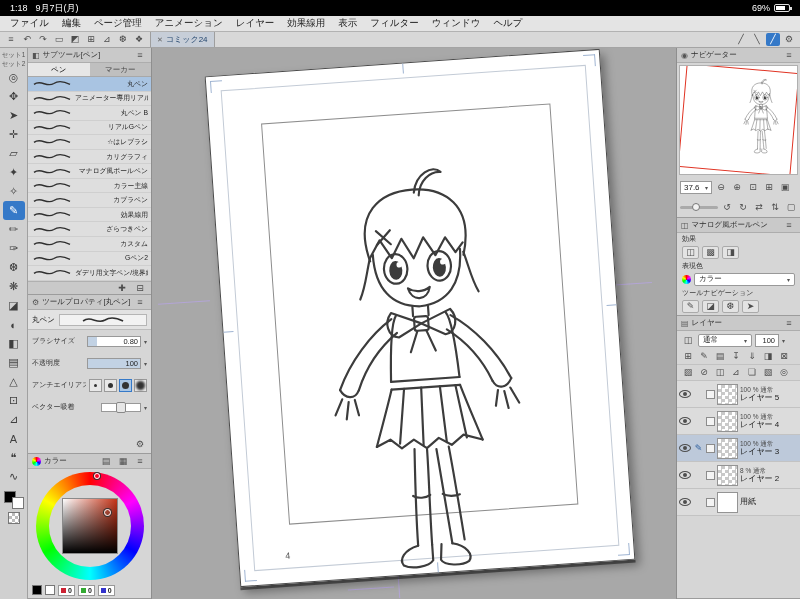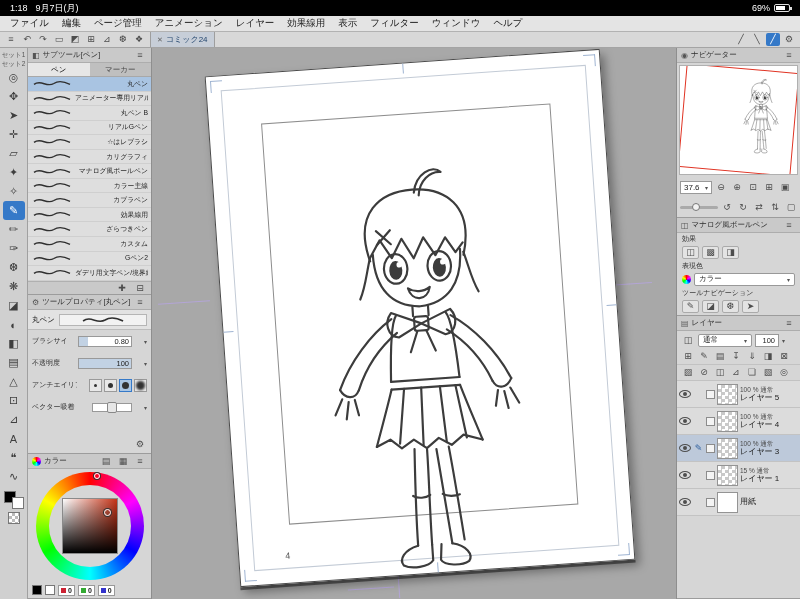--- a/index.html
+++ b/index.html
@@ -66,21 +66,21 @@
   .spv{width:42px;height:9px;flex:none}
   .spv path,.spv use{stroke:#2f2f2f;fill:none;stroke-width:1.6}
   .bname{flex:1;text-align:right;font-size:6.8px;color:#222;white-space:nowrap;overflow:hidden}
   .sfoot{height:14px;flex:none;display:flex;align-items:center;justify-content:flex-end;gap:4px;
     background:#c9c9c9;border-top:1px solid #b0b0b0;padding:0 4px}
 
   #toolprop{height:159px}
   .tp-brush{height:20px;flex:none;display:flex;align-items:center;gap:4px;padding:0 4px;background:#e2e2e2;border-bottom:1px solid #bdbdbd}
   .tp-name{font-size:7.5px;color:#222;flex:none}
   .tp-brush .spv{flex:1;height:12px;background:#f2f2f2;border:1px solid #b5b5b5}
-  .tp-row{height:22px;flex:none;display:flex;align-items:center;gap:12px;padding:0 4px}
+  .tp-row{height:22px;flex:none;display:flex;align-items:center;gap:3px;padding:0 4px}
   .tp-label{flex:1;font-size:7px;color:#333;white-space:nowrap;overflow:hidden}
   .slider{position:relative;width:54px;height:11px;background:#fff;border:1px solid #999;flex:none;display:inline-block}
   .slider .fill{position:absolute;left:0;top:0;bottom:0;background:#c2d2e4}
   .slider .sval{position:absolute;right:2px;top:0;font-size:7.5px;line-height:10px;color:#222}
   .caret{font-size:6px;color:#555}
   .aabtns{display:flex;gap:2px}
   .aab{width:13px;height:13px;border:1px solid #9a9a9a;background:#e8e8e8;display:flex;align-items:center;justify-content:center}
   .aab.selected{background:#aac6e4;border-color:#3579c8}
   .aab i{border-radius:50%;background:#333;display:block}
   .aab .d1{width:3px;height:3px}.aab .d2{width:5px;height:5px}.aab .d3{width:7px;height:7px}
@@ -699,22 +699,22 @@
               <span class="l1">100 % 通常</span>
               <span class="l2">レイヤー 3</span>
             </span>
         </div>
         <div class="lyr">
           <span class="eye"></span>
           <span class="edit"></span>
           <span class="chk"></span>
           <span class="thumb"></span>
           <span class="ltxt">
-              <span class="l1">15 % 通常</span>
-              <span class="l2">レイヤー 1</span>
+              <span class="l1">8 % 通常</span>
+              <span class="l2">レイヤー 2</span>
             </span>
         </div>
         <div class="lyr">
           <span class="eye"></span>
           <span class="edit"></span>
           <span class="chk"></span>
           <span class="thumb paper"></span>
           <span class="ltxt">
               <span class="l2">用紙</span>
             </span>

